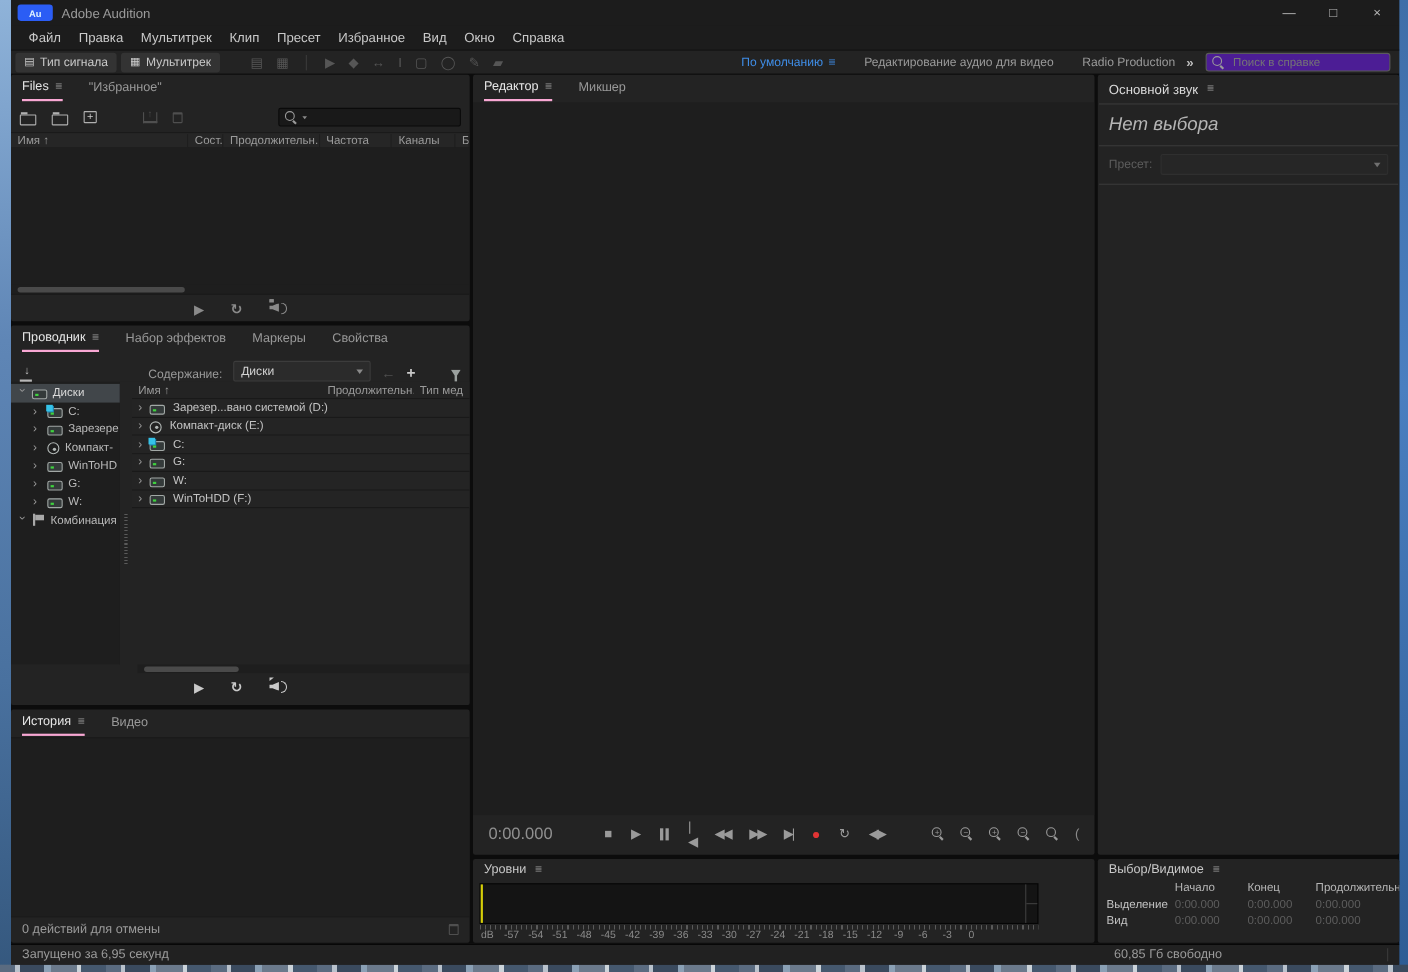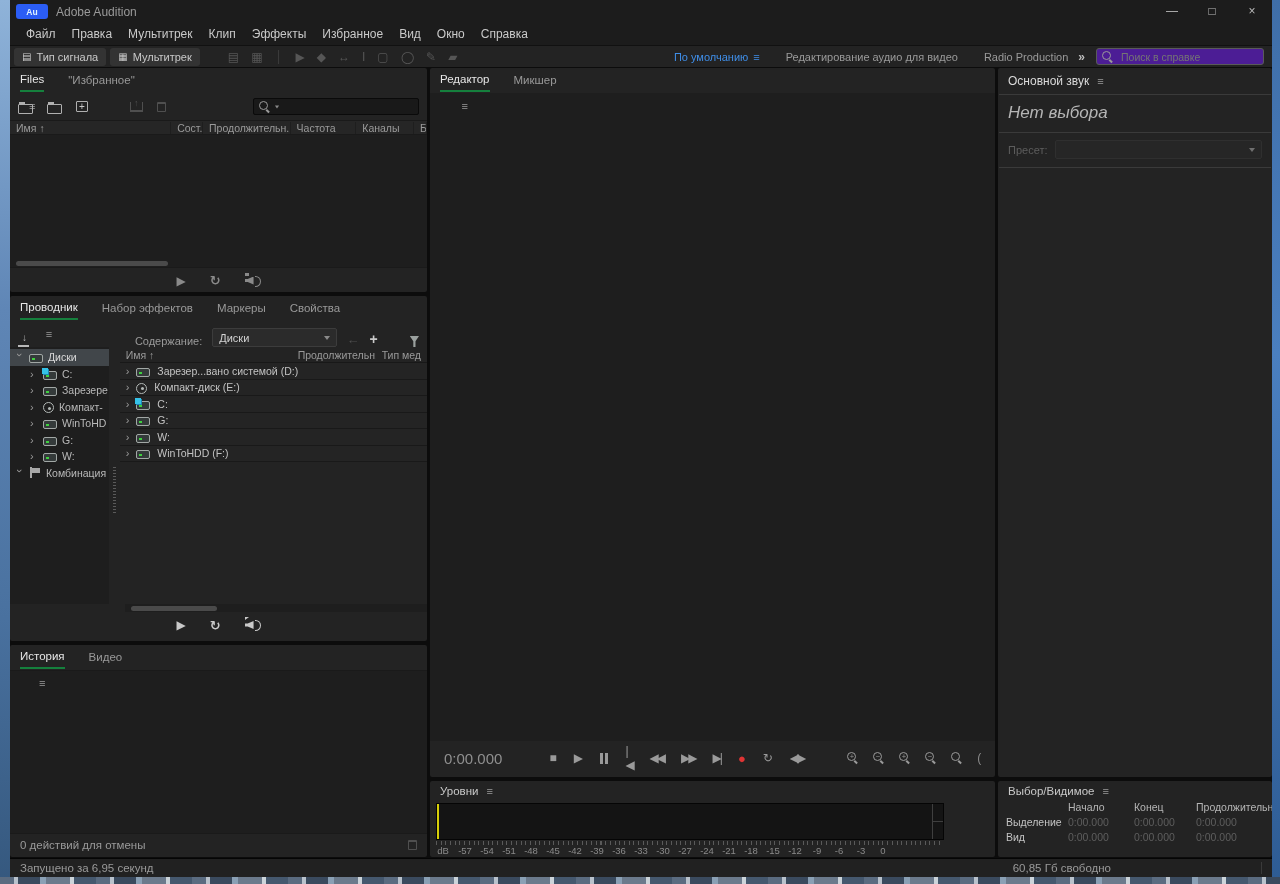--- a/index.html
+++ b/index.html
@@ -44,21 +44,21 @@
   .p-files{left:10px;top:68px;width:417px;height:224px;}
   .p-browser{left:10px;top:296px;width:417px;height:345px;}
   .p-history{left:10px;top:645px;width:417px;height:212px;}
   .p-editor{left:430px;top:68px;width:565px;height:709px;}
   .p-levels{left:430px;top:781px;width:565px;height:76px;}
   .p-es{left:998px;top:68px;width:274px;height:709px;}
   .p-sel{left:998px;top:781px;width:274px;height:76px;}
 
   .tabbar{height:25px;display:flex;align-items:center;padding:0 10px;gap:24px;}
   .tab{font-size:11.5px;color:#999;line-height:21px;display:flex;gap:6px;align-items:center;height:23px;}
-  .tab.active{color:#e6e6e6;border-bottom:2px solid #15803d;flex-direction:column;}
+  .tab.active{color:#e6e6e6;border-bottom:2px solid #f9a8d4;}
   .hamb{color:#9a9a9a;font-size:11px;}
 
   
   .ic{display:inline-block;position:relative;}
   .i-folder{width:15px;height:10px;border:1px solid #b0b0b0;border-radius:1px;margin-top:4px;}
   .i-folder::before{content:"";position:absolute;top:-3px;left:0;width:6px;height:2px;background:#b0b0b0;}
   .i-plusbox{width:12px;height:11px;border:1px solid #b0b0b0;border-radius:1px;color:#c9c9c9;font-size:10px;line-height:9px;text-align:center;}
   .i-trash{width:9px;height:10px;border:1px solid #4f4f4f;border-top:2px solid #4f4f4f;border-radius:1px;}
   .i-tray{width:13px;height:10px;border-bottom:2px solid #4f4f4f;border-left:1px solid #4f4f4f;border-right:1px solid #4f4f4f;}
   .i-tray::before{content:"↑";position:absolute;left:3px;top:-4px;font-size:9px;color:#4f4f4f;}
@@ -186,21 +186,21 @@
       <div class="wbtn">□</div>
       <div class="wbtn">×</div>
     </div>
   </div>
 
   <div class="menubar">
     <span class="menuitem">Файл</span>
     <span class="menuitem">Правка</span>
     <span class="menuitem">Мультитрек</span>
     <span class="menuitem">Клип</span>
-    <span class="menuitem">Эффекты</span>
+    <span class="menuitem">Пресет</span>
     <span class="menuitem">Избранное</span>
     <span class="menuitem">Вид</span>
     <span class="menuitem">Окно</span>
     <span class="menuitem">Справка</span>
   </div>
 
   <div class="toolbar">
     <div class="tbbtn">
       <span class="mini">▤</span>
       <span>Тип сигнала</span>

